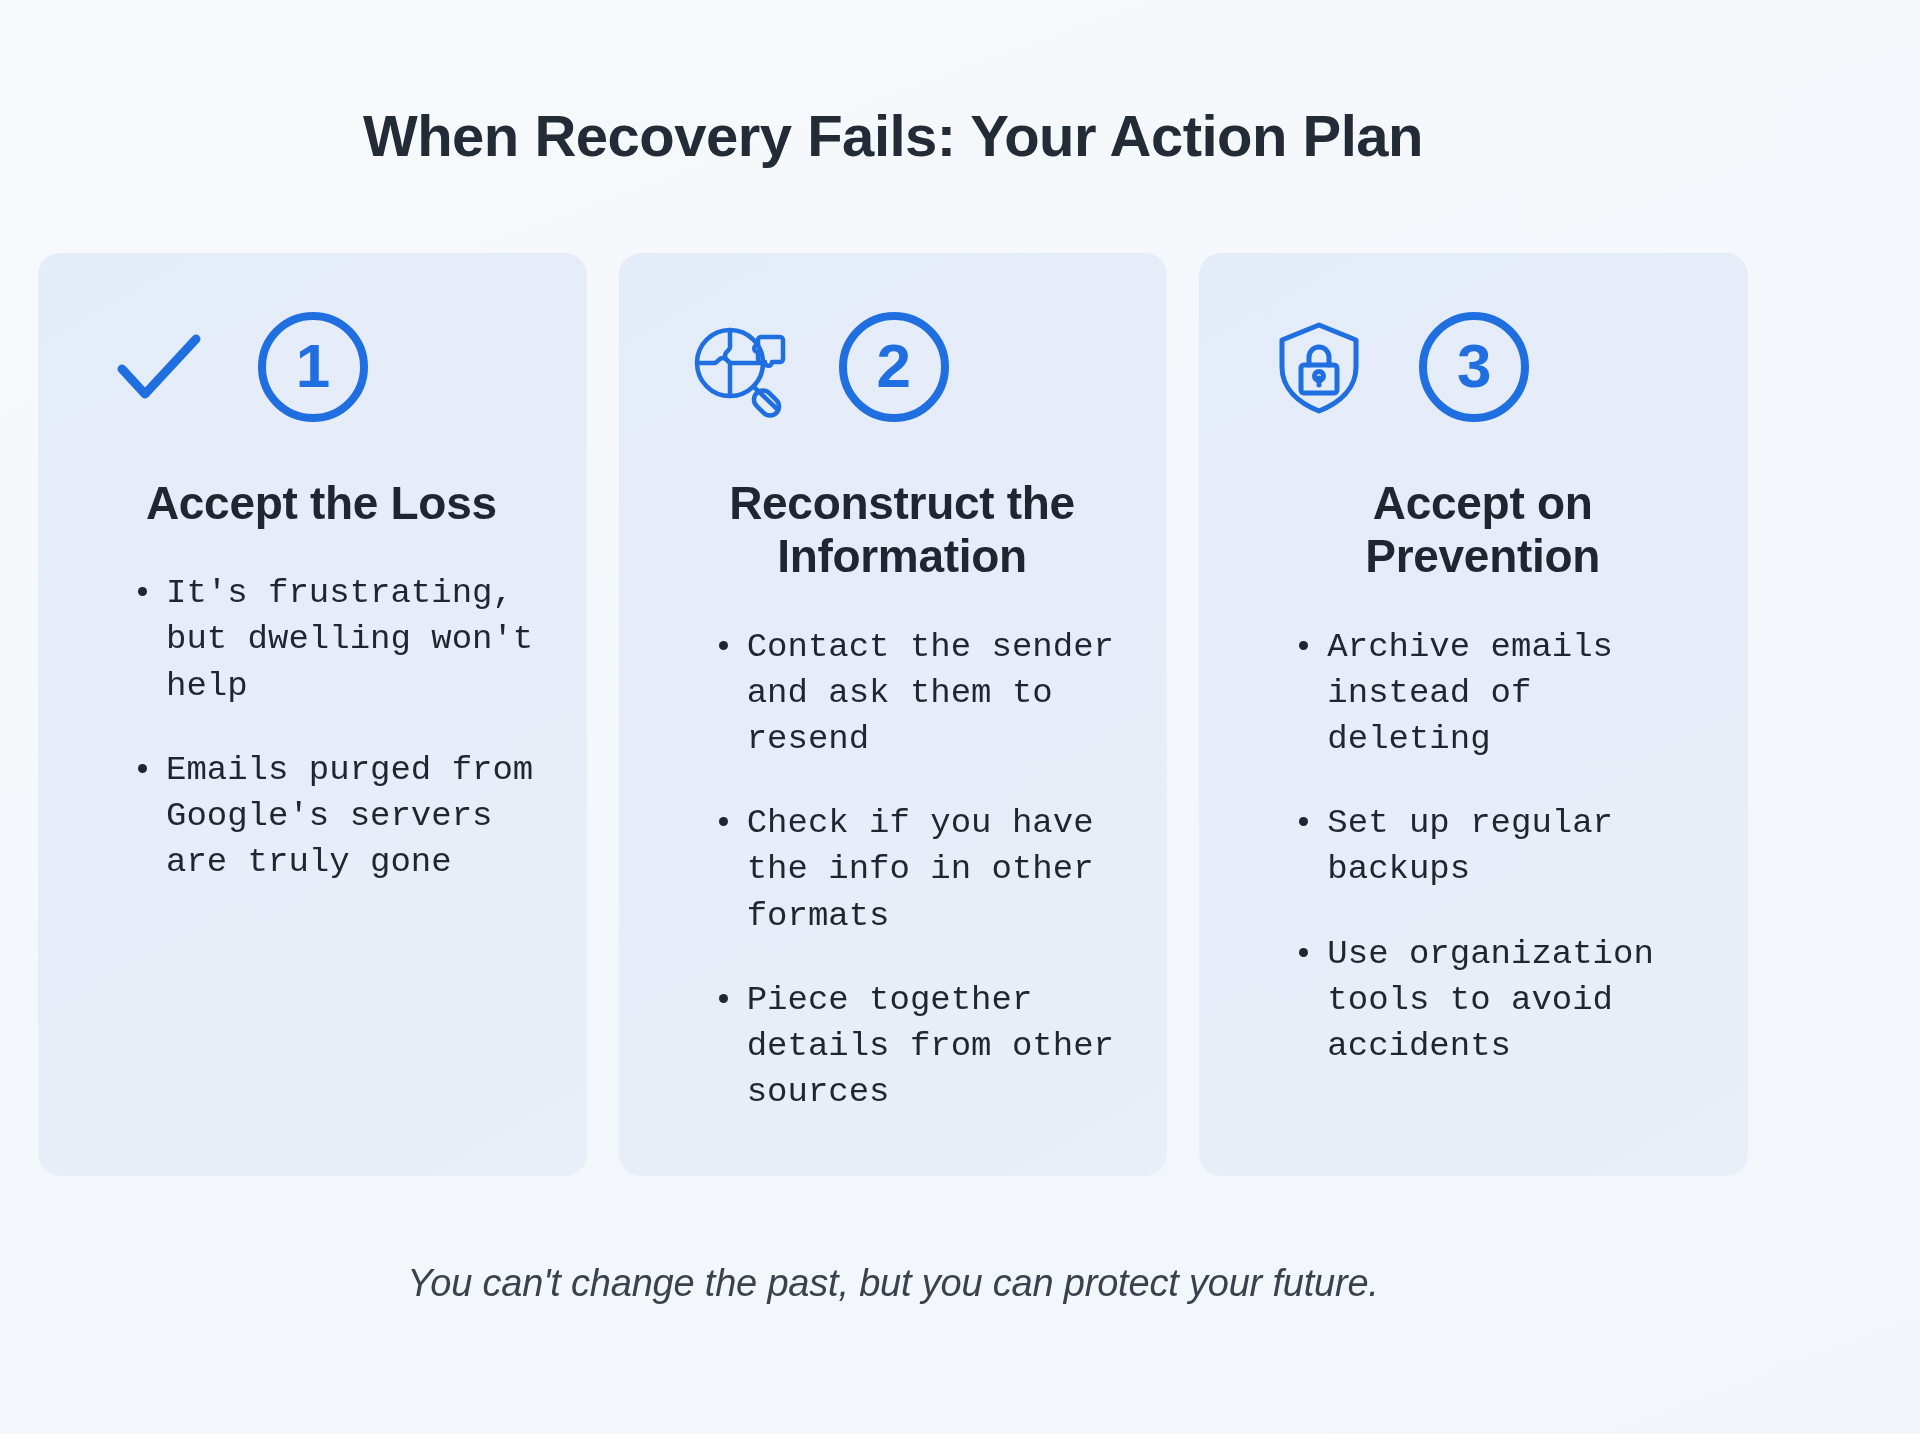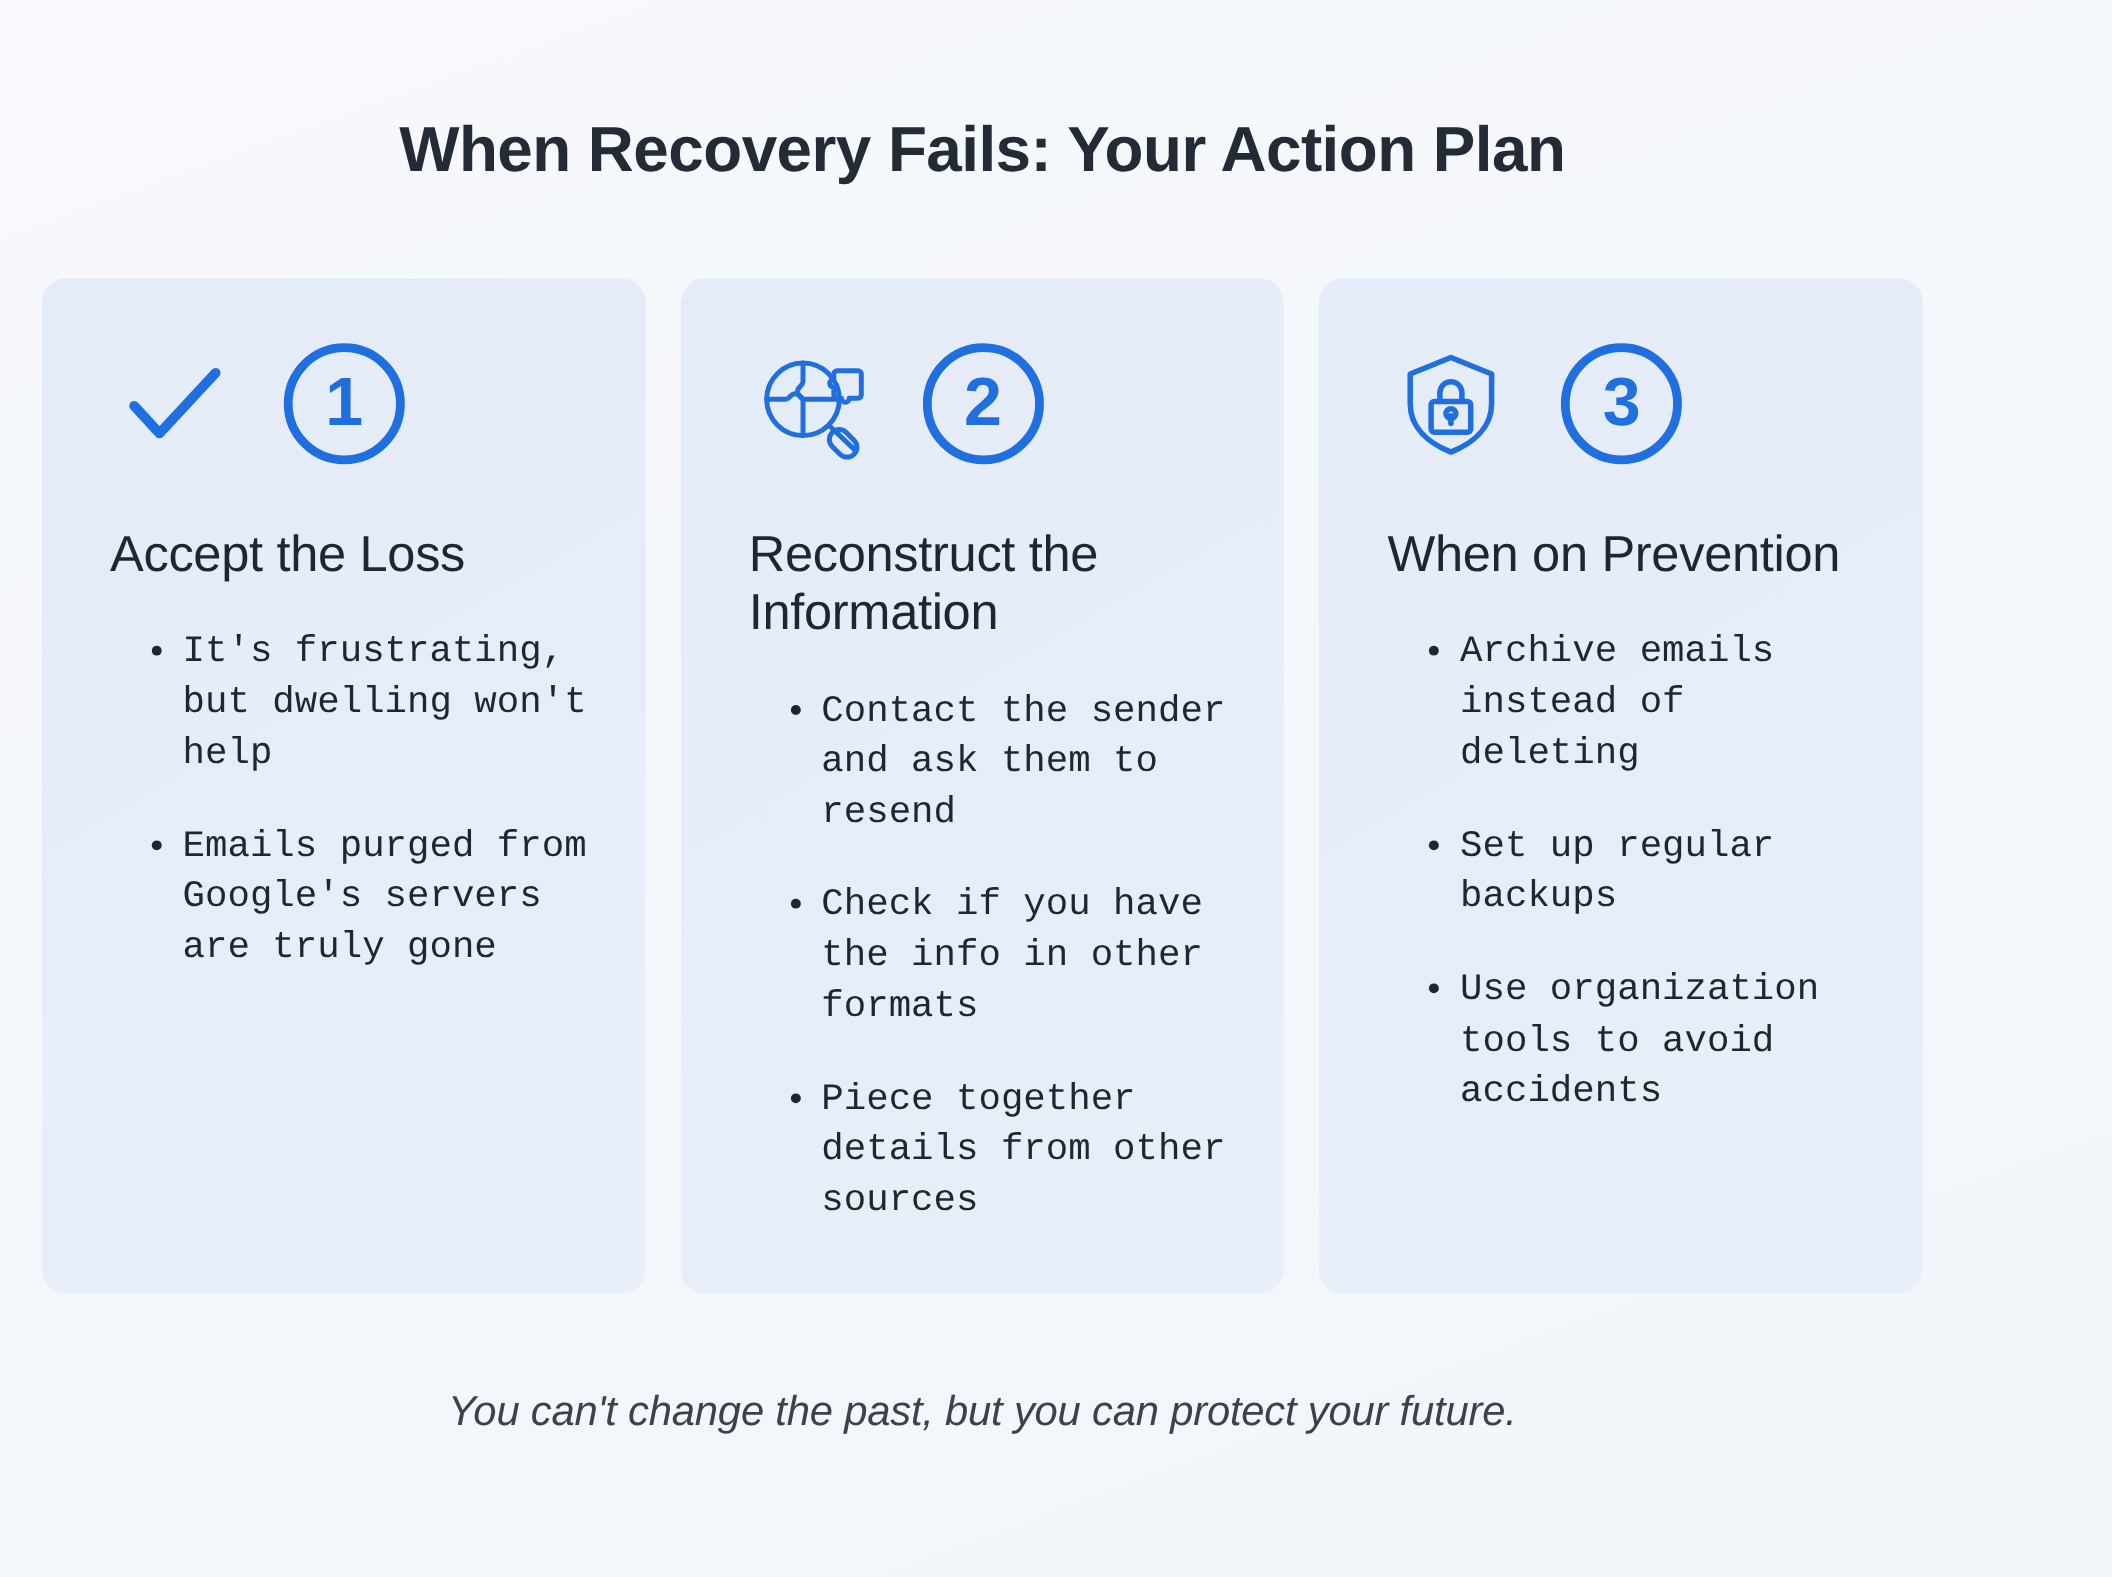--- a/index.html
+++ b/index.html
@@ -98,24 +98,25 @@
     color: #1f6fe0;
     line-height: 1;
     margin-top: -2px;
   }
 
   
   .card-title {
     margin-top: 48px;
     padding-left: 18px;
     font-size: 46px;
-    font-weight: normal;
+    font-weight: bold;
     line-height: 1.16;
     color: #1f2630;
     letter-spacing: -0.3px;
+    text-align: center;
   }
 
   
   .bullets {
     margin-top: 40px;
     padding-left: 56px;
     list-style: none;
   }
   .bullets li {
     position: relative;
@@ -225,21 +226,21 @@
             <circle cx="54" cy="63" r="4.5"></circle>
             <line x1="54" y1="65" x2="54" y2="72"></line>
           </svg>
         </span>
         <span class="step-badge">
           <span class="ring"></span>
           <span class="num">3</span>
         </span>
       </div>
 
-      <h2 class="card-title">When on Prevention</h2>
+      <h2 class="card-title">Accept on Prevention</h2>
 
       <ul class="bullets">
         <li>Archive emails instead of deleting</li>
         <li>Set up regular backups</li>
         <li>Use organization tools to avoid accidents</li>
       </ul>
     </div>
 
   </div>
 

